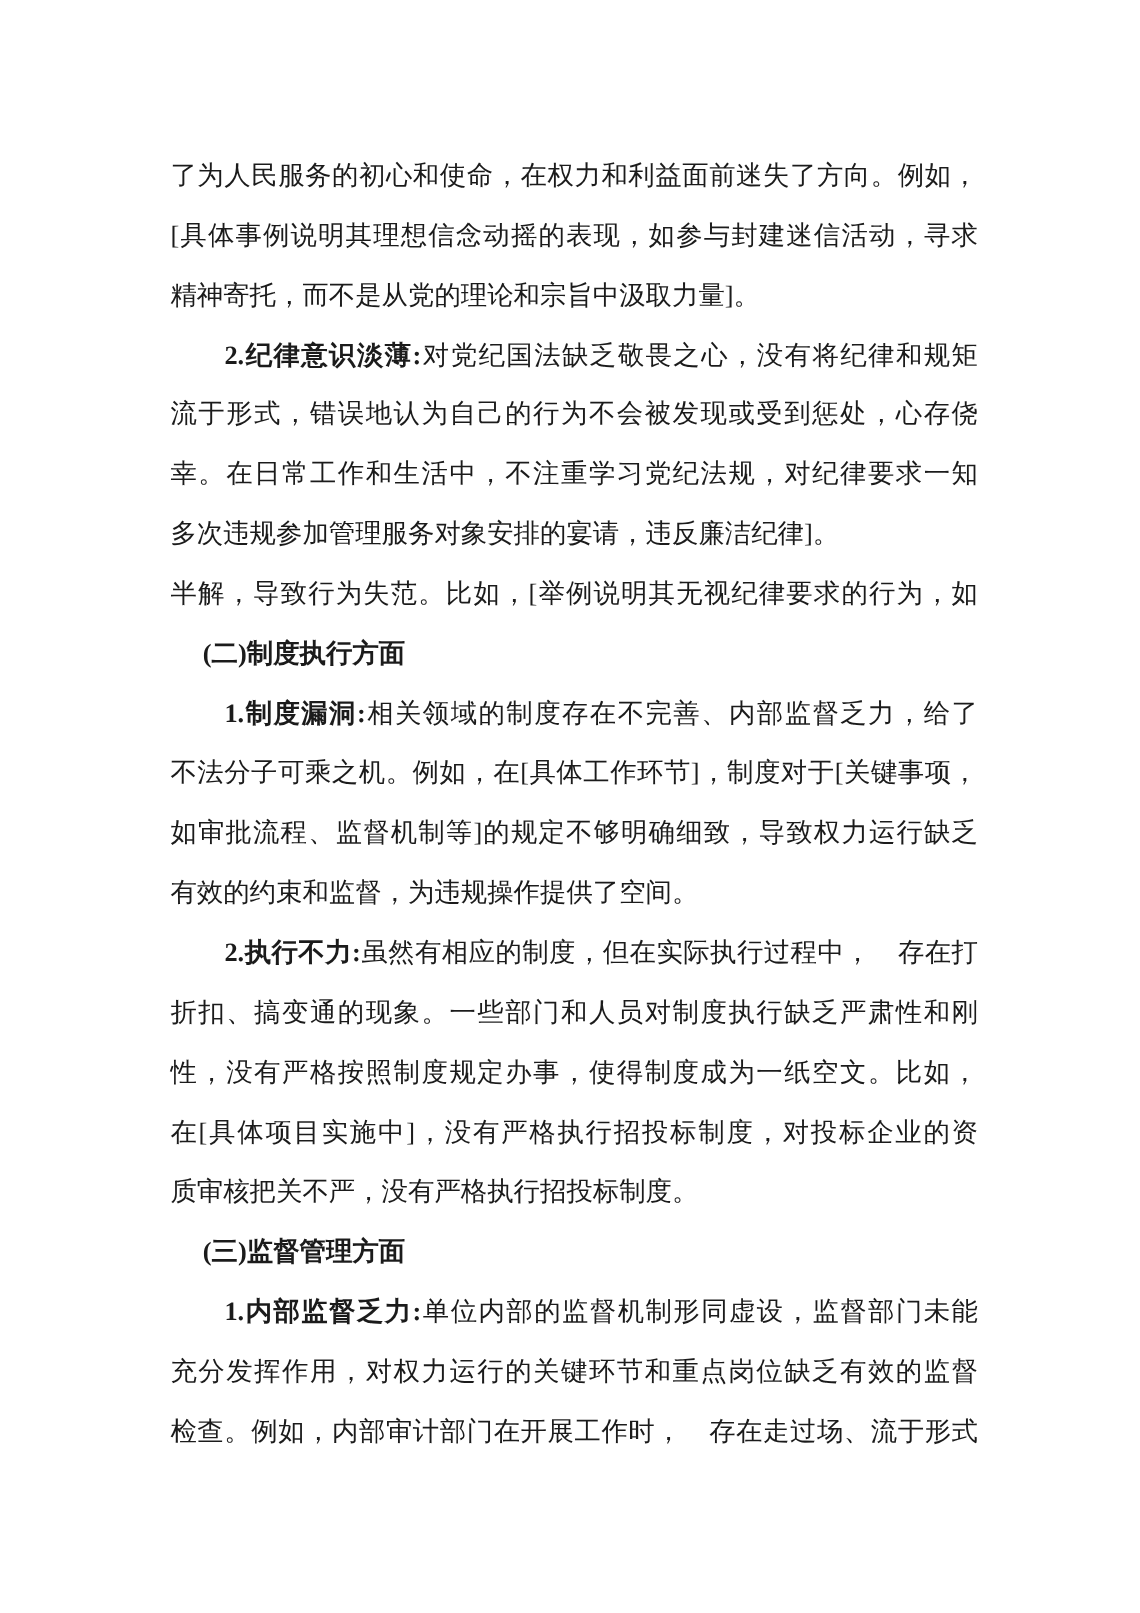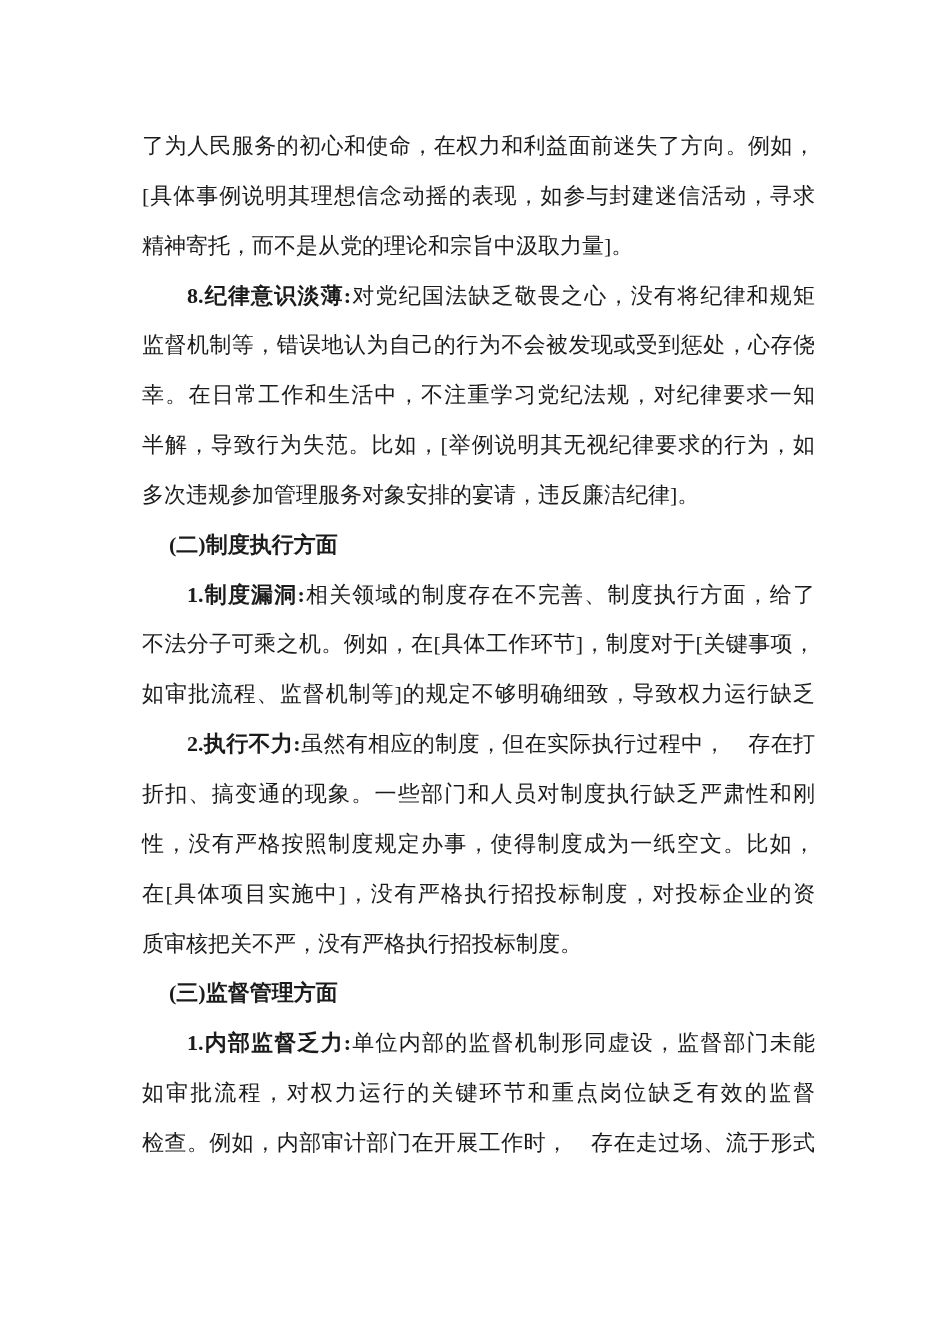--- a/index.html
+++ b/index.html
@@ -57,45 +57,46 @@
 <div class="doc-page">
   <div class="text-block">
 
     <div class="paragraph">
       <div class="line">了为人民服务的初心和使命，在权力和利益面前迷失了方向。例如，</div>
       <div class="line">[具体事例说明其理想信念动摇的表现，如参与封建迷信活动，寻求</div>
       <div class="line short">精神寄托，而不是从党的理论和宗旨中汲取力量]。</div>
     </div>
 
     <div class="paragraph">
-      <div class="line p-first"><span class="b">8.纪律意识淡薄:</span><span>对党纪国法缺乏敬畏之心，没有将纪律和规矩</span></div>
-      <div class="line">监督机制等，错误地认为自己的行为不会被发现或受到惩处，心存侥</div>
+      <div class="line p-first"><span class="b">2.纪律意识淡薄:</span><span>对党纪国法缺乏敬畏之心，没有将纪律和规矩</span></div>
+      <div class="line">流于形式，错误地认为自己的行为不会被发现或受到惩处，心存侥</div>
       <div class="line">幸。在日常工作和生活中，不注重学习党纪法规，对纪律要求一知</div>
+      <div class="line short">多次违规参加管理服务对象安排的宴请，违反廉洁纪律]。</div>
       <div class="line">半解，导致行为失范。比如，[举例说明其无视纪律要求的行为，如</div>
-      <div class="line short">多次违规参加管理服务对象安排的宴请，违反廉洁纪律]。</div>
     </div>
 
     <div class="line heading">(二)制度执行方面</div>
 
     <div class="paragraph">
-      <div class="line p-first"><span class="b">1.制度漏洞:</span><span>相关领域的制度存在不完善、制度执行方面，给了</span></div>
+      <div class="line p-first"><span class="b">1.制度漏洞:</span><span>相关领域的制度存在不完善、内部监督乏力，给了</span></div>
       <div class="line">不法分子可乘之机。例如，在[具体工作环节]，制度对于[关键事项，</div>
       <div class="line">如审批流程、监督机制等]的规定不够明确细致，导致权力运行缺乏</div>
+      <div class="line short">有效的约束和监督，为违规操作提供了空间。</div>
     </div>
 
     <div class="paragraph">
       <div class="line p-first"><span class="b">2.执行不力:</span><span>虽然有相应的制度，但在实际执行过程中，　存在打</span></div>
       <div class="line">折扣、搞变通的现象。一些部门和人员对制度执行缺乏严肃性和刚</div>
       <div class="line">性，没有严格按照制度规定办事，使得制度成为一纸空文。比如，</div>
       <div class="line">在[具体项目实施中]，没有严格执行招投标制度，对投标企业的资</div>
       <div class="line short">质审核把关不严，没有严格执行招投标制度。</div>
     </div>
 
     <div class="line heading">(三)监督管理方面</div>
 
     <div class="paragraph">
       <div class="line p-first"><span class="b">1.内部监督乏力:</span><span>单位内部的监督机制形同虚设，监督部门未能</span></div>
-      <div class="line">如审批流程，对权力运行的关键环节和重点岗位缺乏有效的监督</div>
+      <div class="line">充分发挥作用，对权力运行的关键环节和重点岗位缺乏有效的监督</div>
       <div class="line">检查。例如，内部审计部门在开展工作时，　存在走过场、流于形式</div>
     </div>
 
   </div>
 </div>
 
 </body></html>

